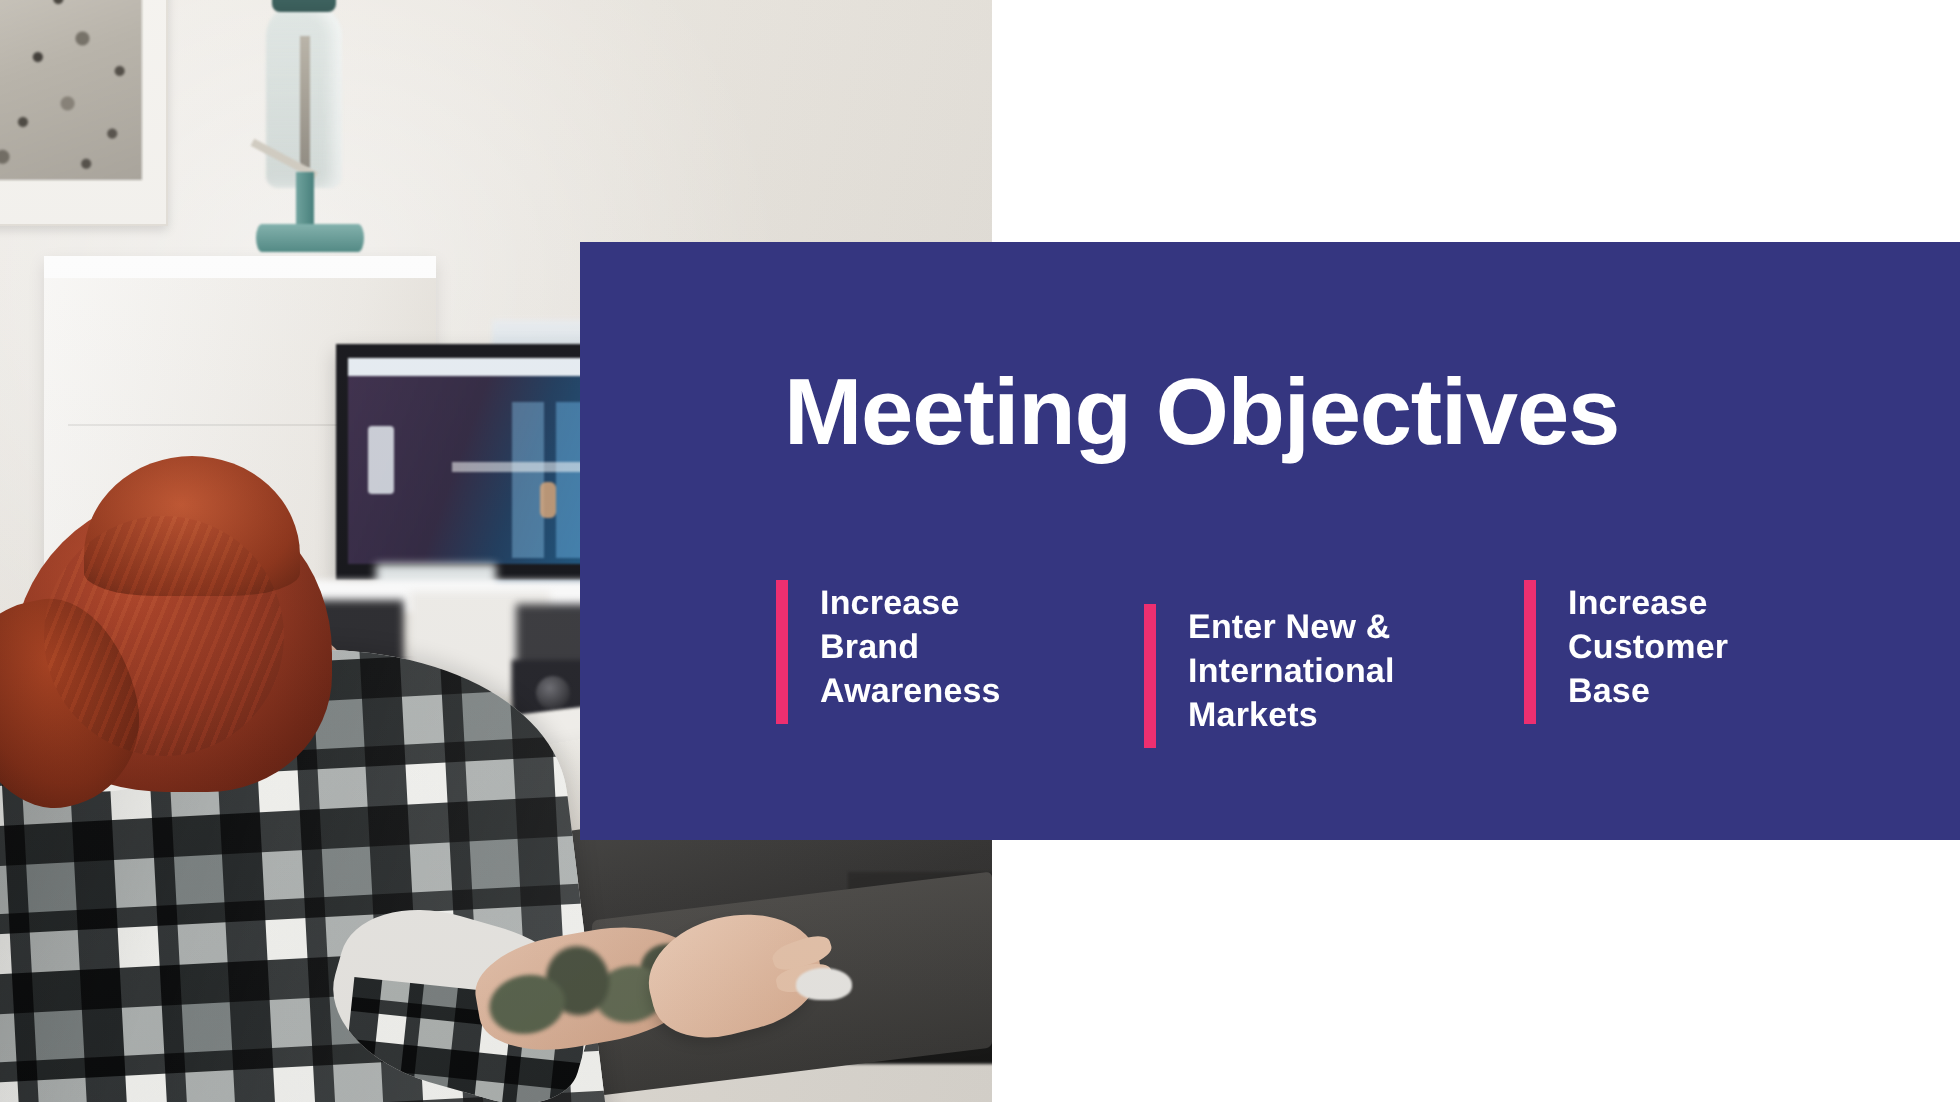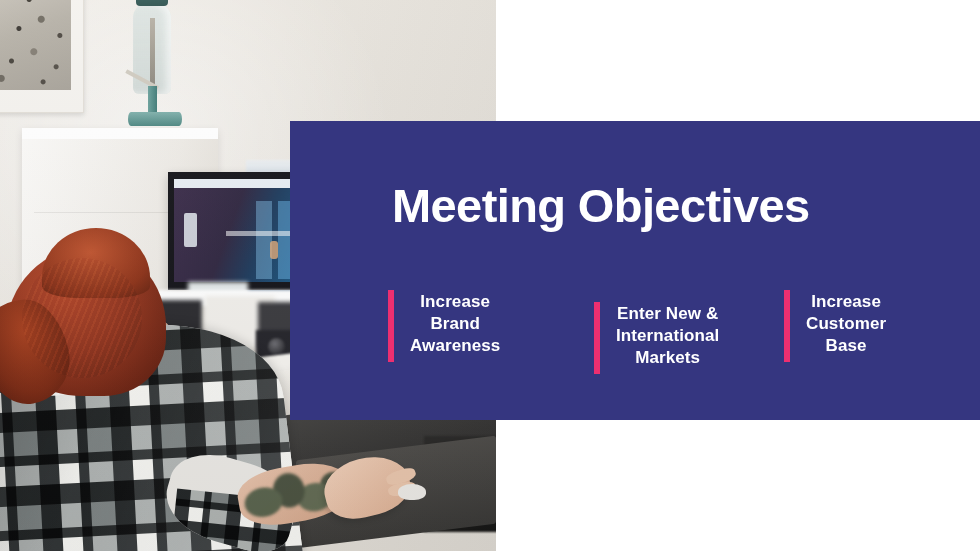--- a/index.html
+++ b/index.html
@@ -478,21 +478,20 @@
   }
 
   
   .panel {
     position: absolute;
     left: 290px;
     top: 121px;
     width: 690px;
     height: 299px;
     background: #353680;
-    text-align: center;
   }
 
   .panel-title {
     position: absolute;
     left: 102px;
     top: 57px;
     margin: 0;
     font-size: 47px;
     font-weight: bold;
     letter-spacing: -0.6px;
@@ -503,21 +502,21 @@
   .objectives {
     position: absolute;
     left: 98px;
     top: 169px;
     display: flex;
     gap: 0;
   }
   .objective {
     display: flex;
     align-items: flex-start;
-    width: 206px;
+    width: 184px;
   }
   .objective:nth-child(2) { width: 190px; margin-top: 12px; }
   .objective-bar {
     flex: none;
     width: 6px;
     height: 72px;
     background: #ED2F70;
     margin-right: 16px;
   }
   .objective-text {

